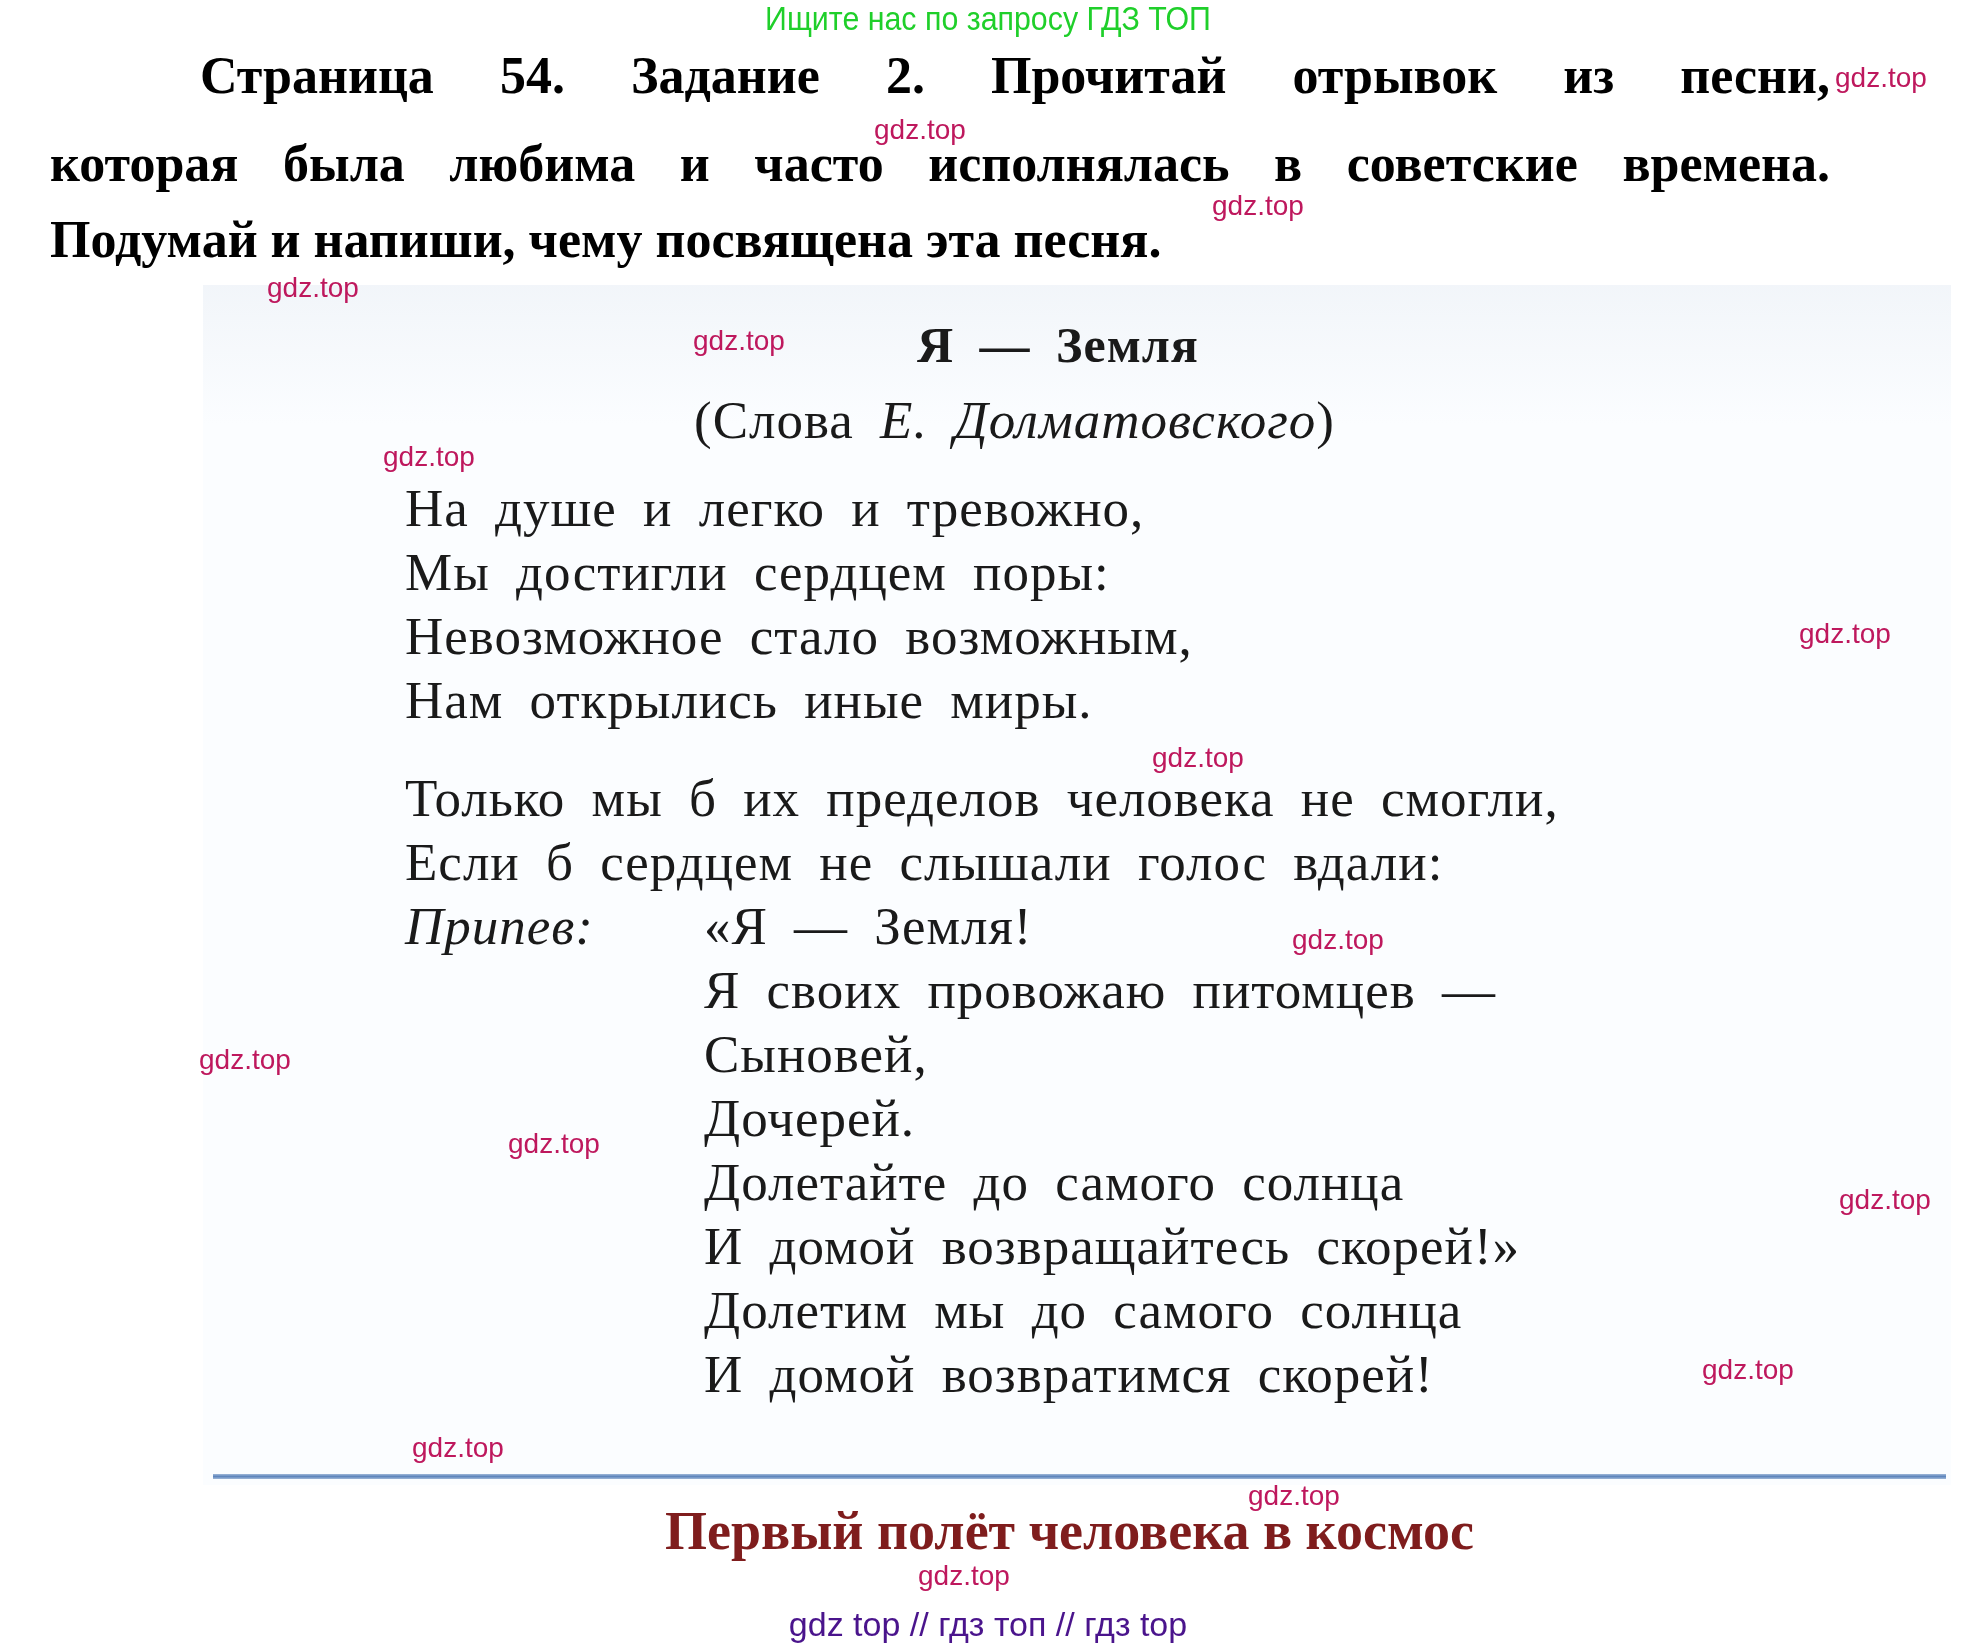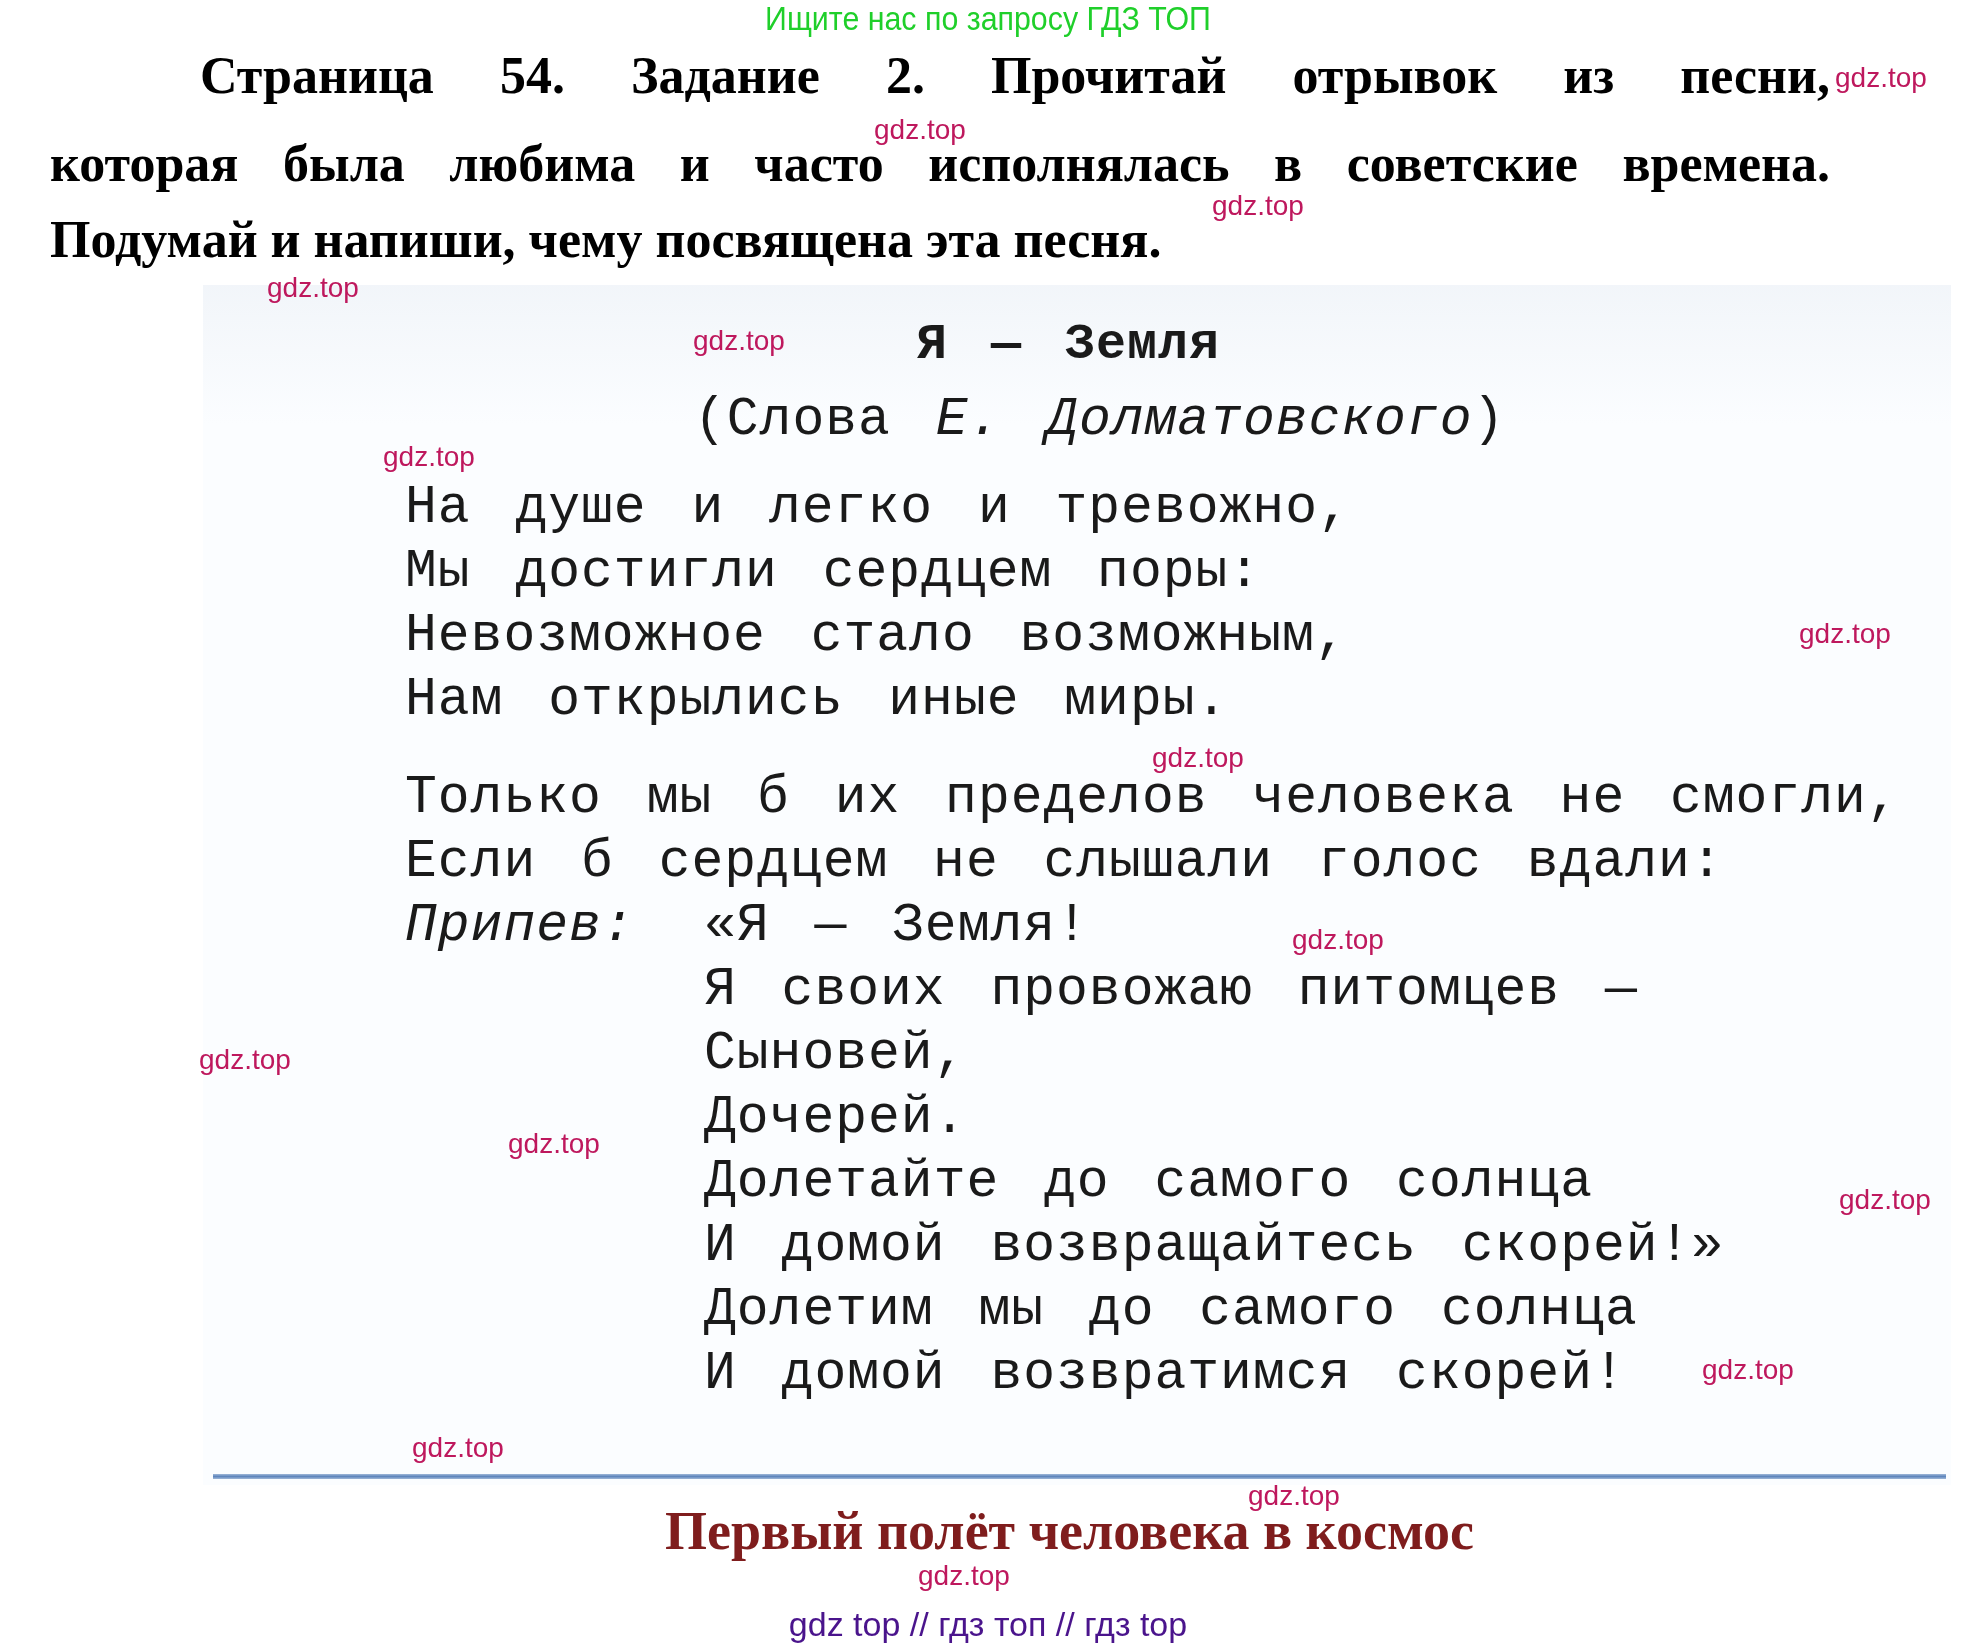--- a/index.html
+++ b/index.html
@@ -7,21 +7,21 @@
   .abs{position:absolute;white-space:nowrap;}
   .promo{left:0;width:1976px;top:0;text-align:center;font-family:"Liberation Sans",sans-serif;color:#1fcf2a;font-size:33px;transform:scaleX(0.92);}
   .task{font-family:"Liberation Serif",serif;font-weight:bold;font-size:52px;color:#000;}
   .task-line1{left:200px;top:46px;width:1630px;text-align:justify;text-align-last:justify;}
   .task-line2{left:50px;top:134px;width:1780px;text-align:justify;text-align-last:justify;}
   .task-line3{left:50px;top:210px;text-align:right;}
   .book{left:203px;top:285px;width:1748px;height:1200px;background:#fbfdff;}
   .book-ghost{position:absolute;left:0;top:0;width:100%;height:100%;
     background:linear-gradient(180deg,rgba(200,210,225,0.18) 0,rgba(255,255,255,0) 140px);}
   .blue-rule{left:213px;top:1474px;width:1733px;height:5px;background:linear-gradient(180deg,#9fb8d8,#5f86bd,#9fb8d8);}
-  .song{font-family:Liberation Mono, monospace;color:#1a1a1a;font-size:53px;letter-spacing:1px;word-spacing:12px;}
+  .song{font-family:Liberation Serif, serif;color:#1a1a1a;font-size:53px;letter-spacing:1px;word-spacing:12px;}
   .song-title{left:917px;top:316px;font-weight:bold;font-size:50px;}
   .song-author{left:694px;top:390px;}
   .song-author i{font-style:italic;}
   .verse{left:405px;}
   .chorus{left:704px;}
   .refrain-label{left:405px;font-style:italic;}
   .wm{font-family:"Liberation Sans",sans-serif;font-size:28px;color:#be185d;}
   .caption{left:665px;top:1500px;font-family:"Liberation Serif",serif;font-weight:bold;font-size:54px;color:#7f1d1d;}
   .footer{left:0;width:1976px;top:1605px;text-align:center;font-family:"Liberation Sans",sans-serif;font-size:34px;color:#4a148c;}
 </style>

